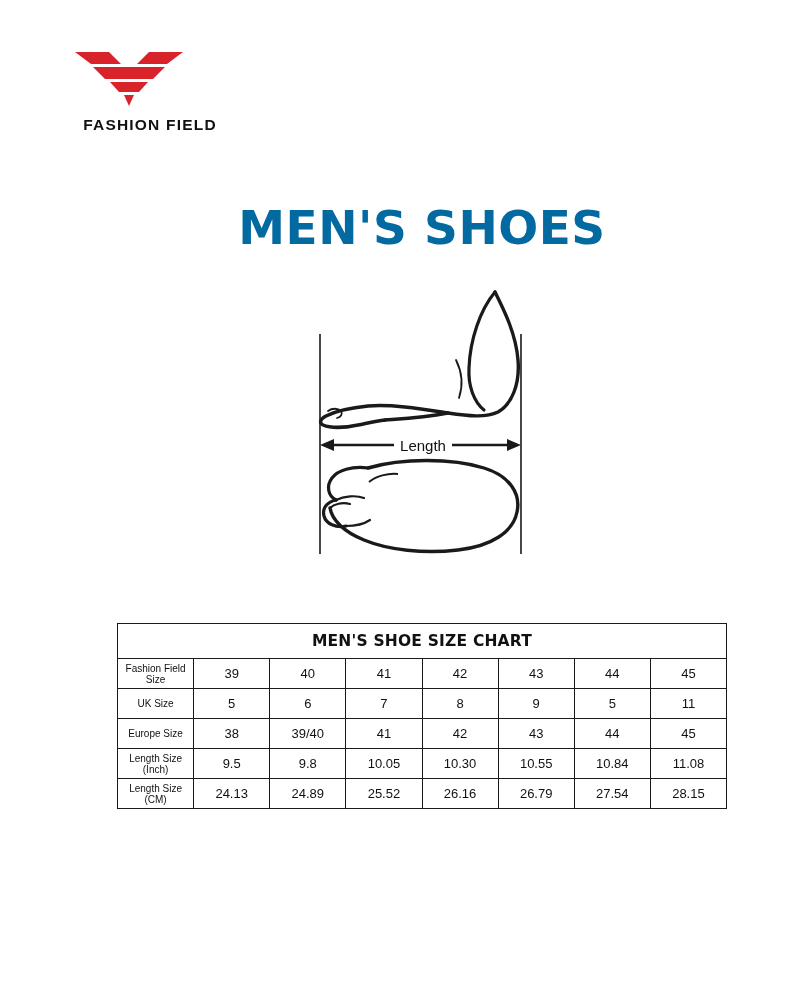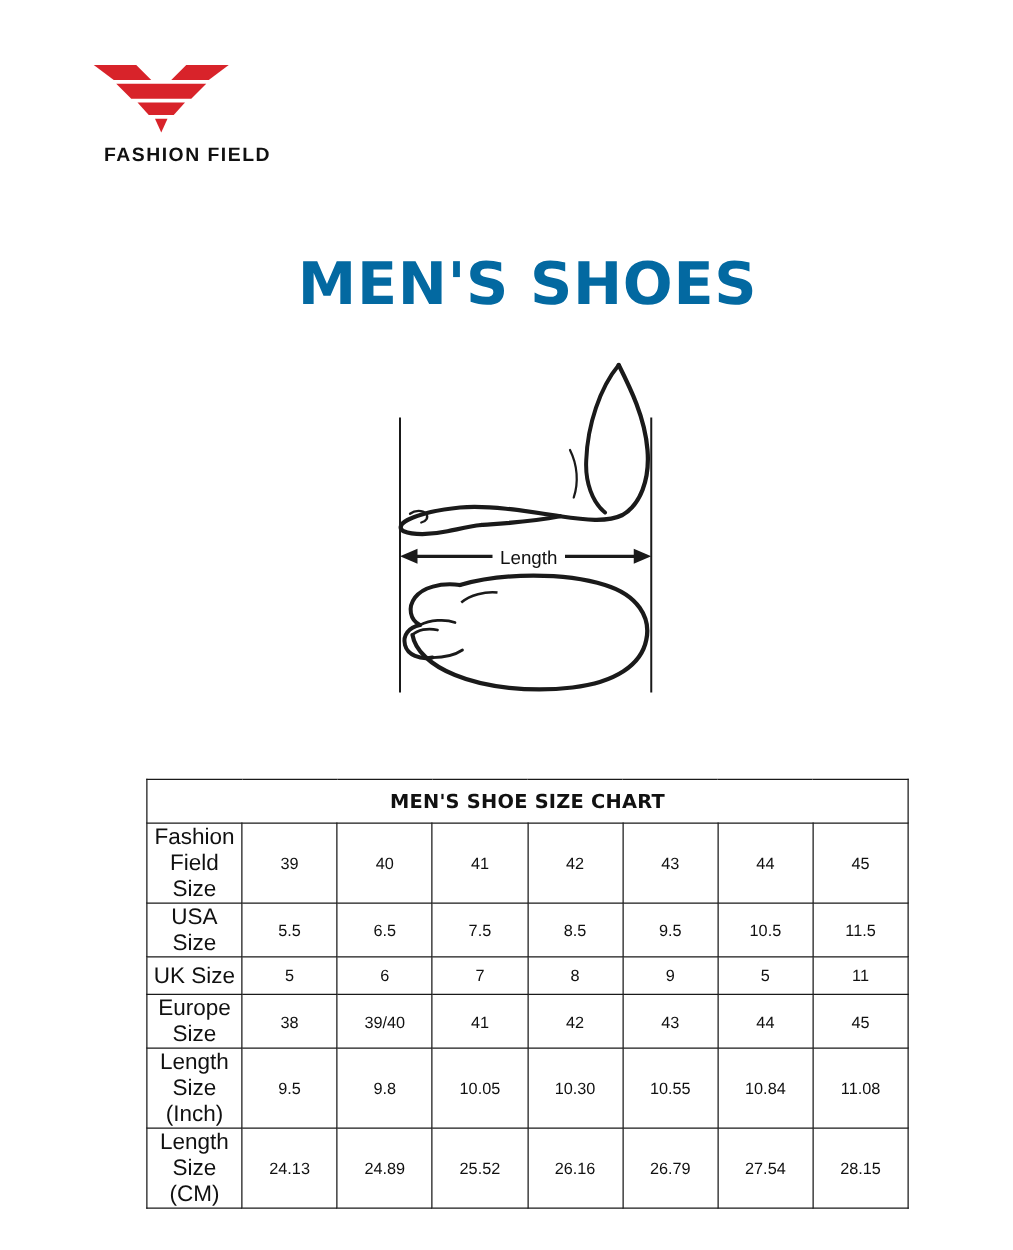--- a/index.html
+++ b/index.html
@@ -92,21 +92,21 @@
   }
   table.size-chart th.chart-title {
     font-size: 15.5px;
     font-weight: bold;
     height: 34px;
     letter-spacing: 0.2px;
     font-family: "DejaVu Sans", sans-serif;
   }
   table.size-chart td.rowhead {
     width: 113px;
-    font-size: 18px;
+    font-size: 10px;
   }
 
   
   .note {
     position: absolute;
     top: 868px;
     left: 0;
     width: 810px;
     text-align: center;
     font-size: 14.5px;
@@ -195,30 +195,20 @@
             <td class="rowhead">Fashion Field Size</td>
             <td>39</td>
             <td>40</td>
             <td>41</td>
             <td>42</td>
             <td>43</td>
             <td>44</td>
             <td>45</td>
           </tr>
           <tr>
-            <td class="rowhead">USA Size</td>
-            <td>5.5</td>
-            <td>6.5</td>
-            <td>7.5</td>
-            <td>8.5</td>
-            <td>9.5</td>
-            <td>10.5</td>
-            <td>11.5</td>
-          </tr>
-          <tr>
             <td class="rowhead">UK Size</td>
             <td>5</td>
             <td>6</td>
             <td>7</td>
             <td>8</td>
             <td>9</td>
             <td>5</td>
             <td>11</td>
           </tr>
           <tr>

